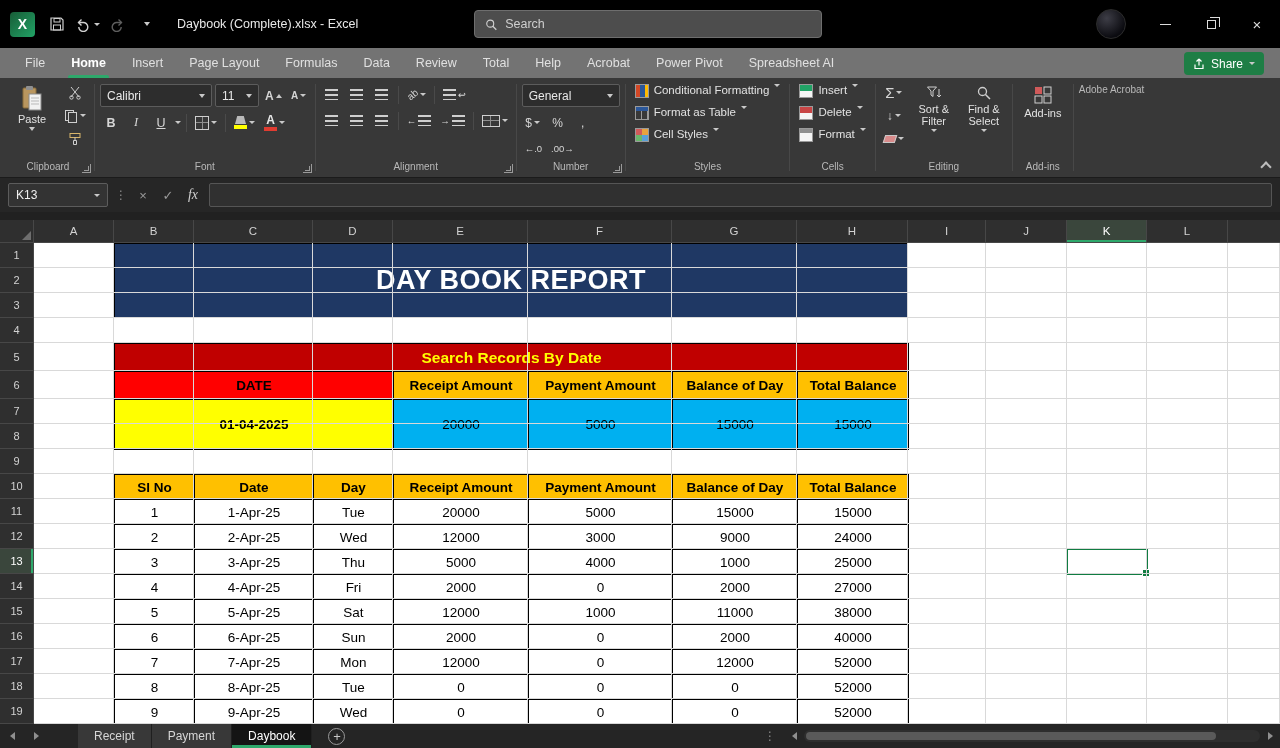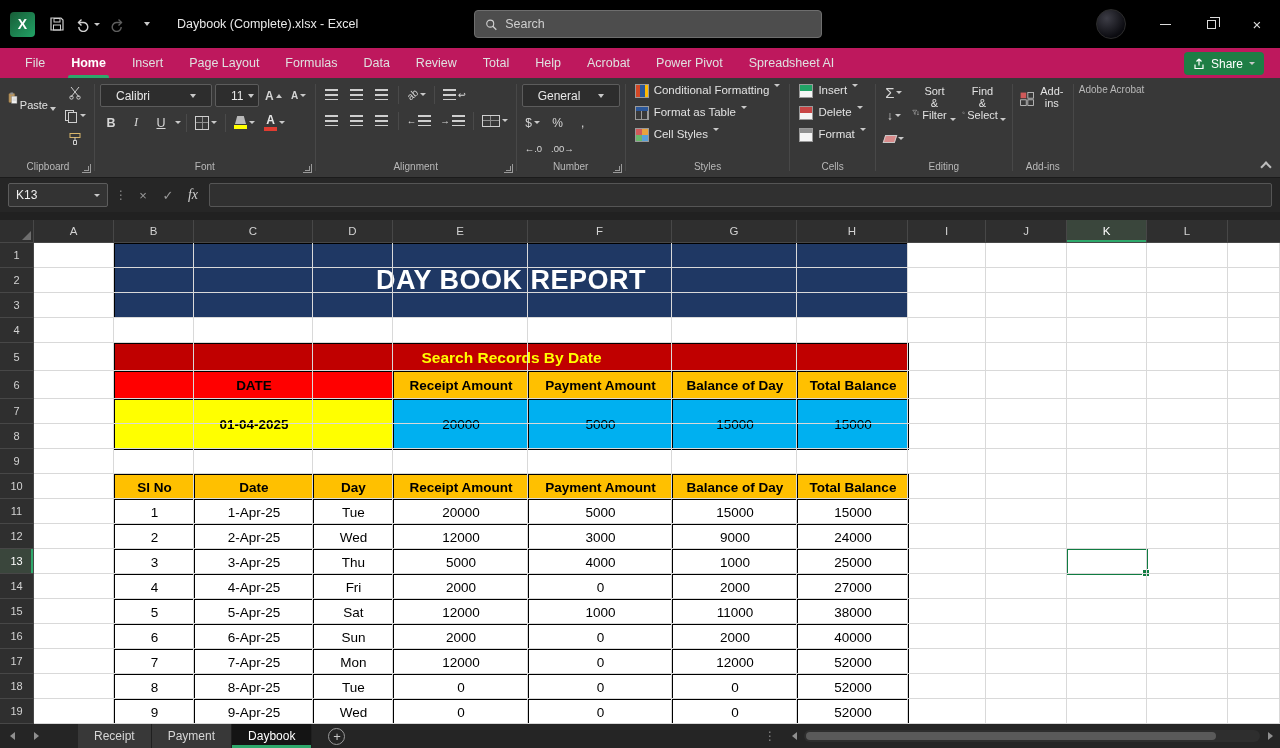--- a/index.html
+++ b/index.html
@@ -18,41 +18,41 @@
 .searchbox input{background:transparent;border:none;outline:none;color:#d8d8d8;font-size:12.5px;width:100%;font-family:inherit}
 .searchbox input::placeholder{color:#cfcfcf}
 .tb-right{margin-left:auto;display:flex;align-items:center;height:100%}
 .avatar{width:30px;height:30px;border-radius:50%;background:radial-gradient(circle at 35% 30%,#3d3d46,#0b0b10 72%);border:1px solid #2c2c2c;margin-right:16px}
 .winbtn{width:46px;height:100%;display:flex;align-items:center;justify-content:center;color:#dcdcdc;font-size:15px}
 .minibar{width:11px;height:1px;background:#dcdcdc}
 .irestore{width:9px;height:9px;border:1px solid #dcdcdc;position:relative}
 .irestore:before{content:"";position:absolute;top:-3.5px;left:2.5px;width:9px;height:9px;border-top:1px solid #dcdcdc;border-right:1px solid #dcdcdc}
 
 
-.tabrow{height:30px;background:#be185d;display:flex;align-items:stretch;flex:0 0 auto;padding-left:12px;position:relative}
+.tabrow{height:30px;background:#737373;display:flex;align-items:stretch;flex:0 0 auto;padding-left:12px;position:relative}
 .rtabs{display:flex;align-items:stretch}
 .rtab{padding:0 13px;font-size:12.5px;display:flex;align-items:center;color:#e0e0e0;position:relative;white-space:nowrap}
 .rtab.active{color:#fff;font-weight:700}
 .rtab.active:after{content:"";position:absolute;left:10px;right:10px;bottom:0;height:3px;background:#2EA86B;border-radius:2px 2px 0 0}
 .share{position:absolute;right:16px;top:4px;height:23px;background:#1E7E45;border-radius:4px;display:flex;align-items:center;gap:6px;padding:0 9px;font-size:12px;color:#fff}
 
 
 .ribbon{height:100px;background:#383838;flex:0 0 auto;display:flex;align-items:stretch;padding:0 2px;position:relative;border-bottom:1px solid #1b1b1b}
 .rgroup{display:flex;flex-direction:column;padding:4px 5px 0;position:relative}
 .rgc{flex:1;display:flex;align-items:flex-start;gap:4px}
 .rgc.col{flex-direction:column;gap:5px;padding-top:2px}
 .rgl{height:18px;text-align:center;font-size:10px;color:#b8b8b8;line-height:15px;white-space:nowrap}
 .rsep{width:1px;background:#484848;margin:6px 0;flex:0 0 auto}
-.bigbtn{display:flex;flex-direction:row;align-items:flex-end;width:50px;padding:3px 1px 1px;gap:2px;border-radius:3px;text-align:center}
+.bigbtn{display:flex;flex-direction:column;align-items:center;width:50px;padding:3px 1px 1px;gap:2px;border-radius:3px;text-align:center}
 .bbl{font-size:11px;color:#e2e2e2;line-height:12px}
 .mcol{display:flex;flex-direction:column;gap:2px}
 .mbtn{min-width:22px;height:21px;display:flex;align-items:center;justify-content:center;gap:2px;border-radius:3px;color:#d6d6d6;font-size:12.5px;padding:0 3px}
 .mbtn.b{font-weight:700}.mbtn.i{font-style:italic;font-family:"Liberation Serif",serif}.mbtn.u{text-decoration:underline}
 .rrow{display:flex;align-items:center;gap:3px}
-.combo{height:23px;background:#2d2d2d;border:1px solid #5c5c5c;border-radius:2px;display:flex;align-items:center;justify-content:space-between;padding:0 15px;font-size:12px;color:#e8e8e8;gap:5px}
+.combo{height:23px;background:#2d2d2d;border:1px solid #5c5c5c;border-radius:2px;display:flex;align-items:center;justify-content:space-between;padding:0 6px;font-size:12px;color:#e8e8e8;gap:5px}
 .chev{width:0;height:0;border-left:3.5px solid transparent;border-right:3.5px solid transparent;border-top:4px solid #c9c9c9;display:inline-block;flex:0 0 auto}
 .chev.sm{border-left-width:3px;border-right-width:3px;border-top-width:3.5px}
 .chev.up{border-top:none;border-bottom:4px solid #c9c9c9}
 .vdiv{width:1px;height:18px;background:#4a4a4a;margin:0 2px;flex:0 0 auto}
 .dlg{position:absolute;right:3px;bottom:4px;width:9px;height:9px;border-right:1px solid #9a9a9a;border-bottom:1px solid #9a9a9a}
 .dlg:before{content:"";position:absolute;right:1px;bottom:1px;width:4px;height:4px;border-right:1px solid #9a9a9a;border-bottom:1px solid #9a9a9a}
 .ibars{width:13px;height:11px;background:repeating-linear-gradient(to bottom,#cfcfcf 0 2px,transparent 2px 5px)}
 .ibox{width:14px;height:14px;border:1px solid #cfcfcf;background:linear-gradient(#8f8f8f,#8f8f8f) center/100% 1px no-repeat,linear-gradient(#8f8f8f,#8f8f8f) center/1px 100% no-repeat}
 .ibox.wide{width:18px;height:12px}
 .iA{display:flex;flex-direction:column;align-items:center;font-size:12px;font-weight:700;color:#e6e6e6;line-height:11px}

